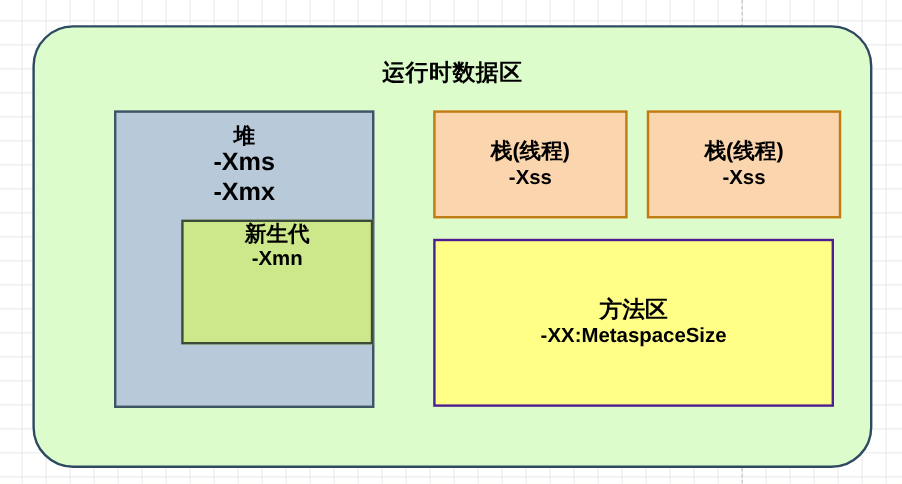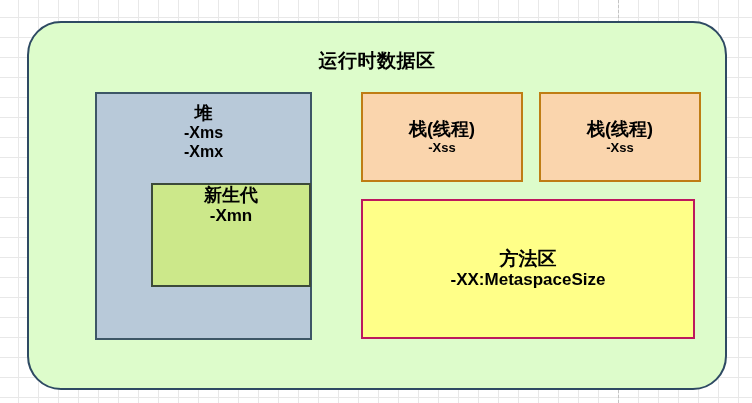--- a/index.html
+++ b/index.html
@@ -80,21 +80,21 @@
   
   .heap {
     left: 66px;
     top: 69px;
     width: 217px;
     height: 248px;
     background: #b8c9d9;
     border: 2px solid #3d5666;
     padding-top: 9px;
   }
-  .heap .line { font-size: 16px; }
+  .heap .line { font-size: 21px; }
   .heap .line.head { font-size: 18px; }
 
   
   .young-gen {
     left: 54px;
     top: 89px;
     width: 160px;
     height: 104px;
     background: #cce88a;
     border: 2px solid #3c4a3a;
@@ -107,31 +107,31 @@
   .stack {
     top: 69px;
     width: 162px;
     height: 90px;
     background: #fad5ad;
     border: 2px solid #bf7d14;
     justify-content: center;
   }
   .stack-1 { left: 332px; }
   .stack-2 { left: 510px; }
-  .stack .line { font-size: 13px; }
+  .stack .line { font-size: 17px; }
   .stack .line.head { font-size: 18px; text-align: center; }
 
   
   .method-area {
     left: 332px;
     top: 176px;
     width: 334px;
     height: 140px;
     background: #ffff88;
-    border: 2px solid #be185d;
+    border: 2px solid #4c1d95;
     justify-content: center;
   }
   .method-area .line { font-size: 17px; }
   .method-area .line.head { font-size: 19px; }
   .method-area .line.sub { font-size: 17px; }
 </style>
 </head>
 <body>
 
 <div id="canvas">

